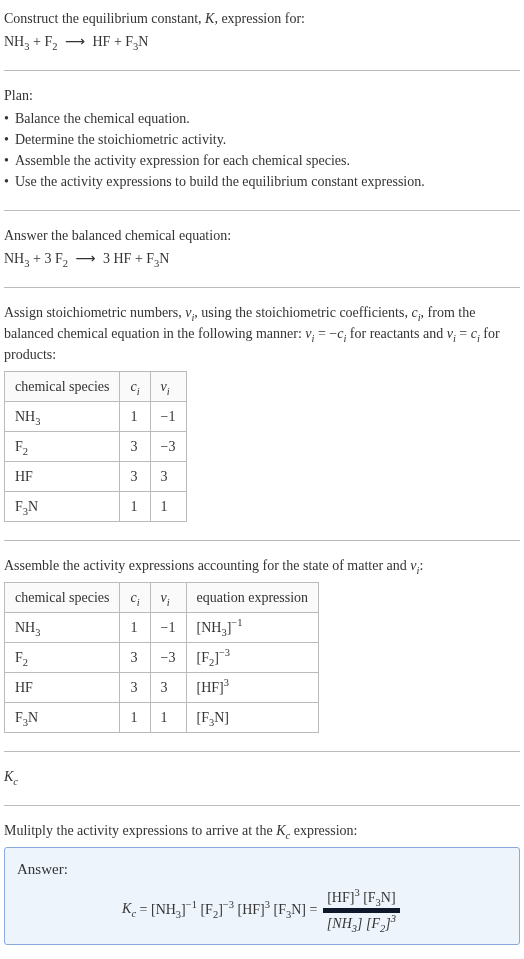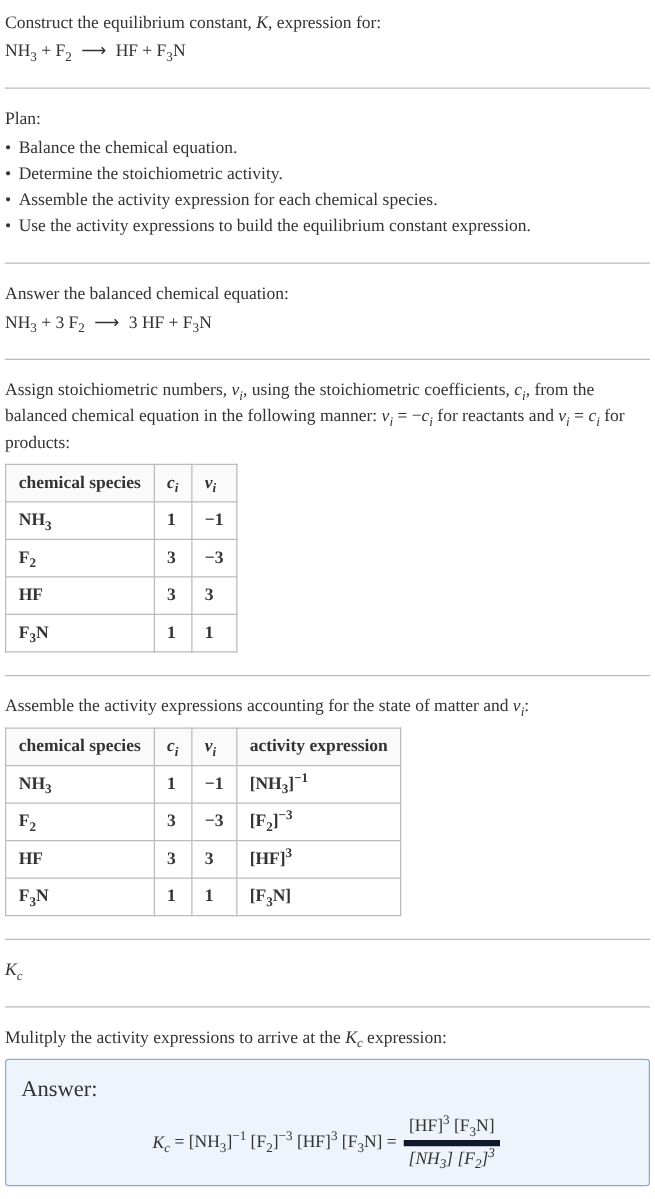--- a/index.html
+++ b/index.html
@@ -44,34 +44,34 @@
       margin: 0 4px;
     }
     table {
       border-collapse: collapse;
       margin-top: 6px;
     }
     th, td {
       border: 1px solid #bbb;
       padding: 4px 10px;
       text-align: left;
-      font-weight: bold;
+      font-weight: normal;
     }
     th {
       background: #fafafa;
     }
     .answer-box {
       border: 1px solid #88aadd;
       background: #eef4fc;
       padding: 10px 12px;
       border-radius: 3px;
       margin-top: 6px;
     }
     .answer-label {
-      font-size: 18px;
+      font-size: 15px;
       color: #333;
       margin-bottom: 6px;
     }
     .frac {
       display: inline-block;
       vertical-align: middle;
       text-align: center;
       margin: 0 2px;
     }
     .frac .num {
@@ -185,21 +185,21 @@
 <div class="section">
   <div>
     Assemble the activity expressions accounting for the state of matter and <span class="italic">ν<sub>i</sub></span>:
   </div>
   <table>
     <tbody>
         <tr>
       <th>chemical species</th>
       <th><span class="italic">c<sub>i</sub></span></th>
       <th><span class="italic">ν<sub>i</sub></span></th>
-      <th>activity expression</th>
+      <th>equation expression</th>
     </tr>
     <tr>
       <td>NH<sub>3</sub></td>
       <td>1</td>
       <td>−1</td>
       <td>[NH<sub>3</sub>]<sup>−1</sup></td>
     </tr>
     <tr>
       <td>F<sub>2</sub></td>
       <td>3</td>

